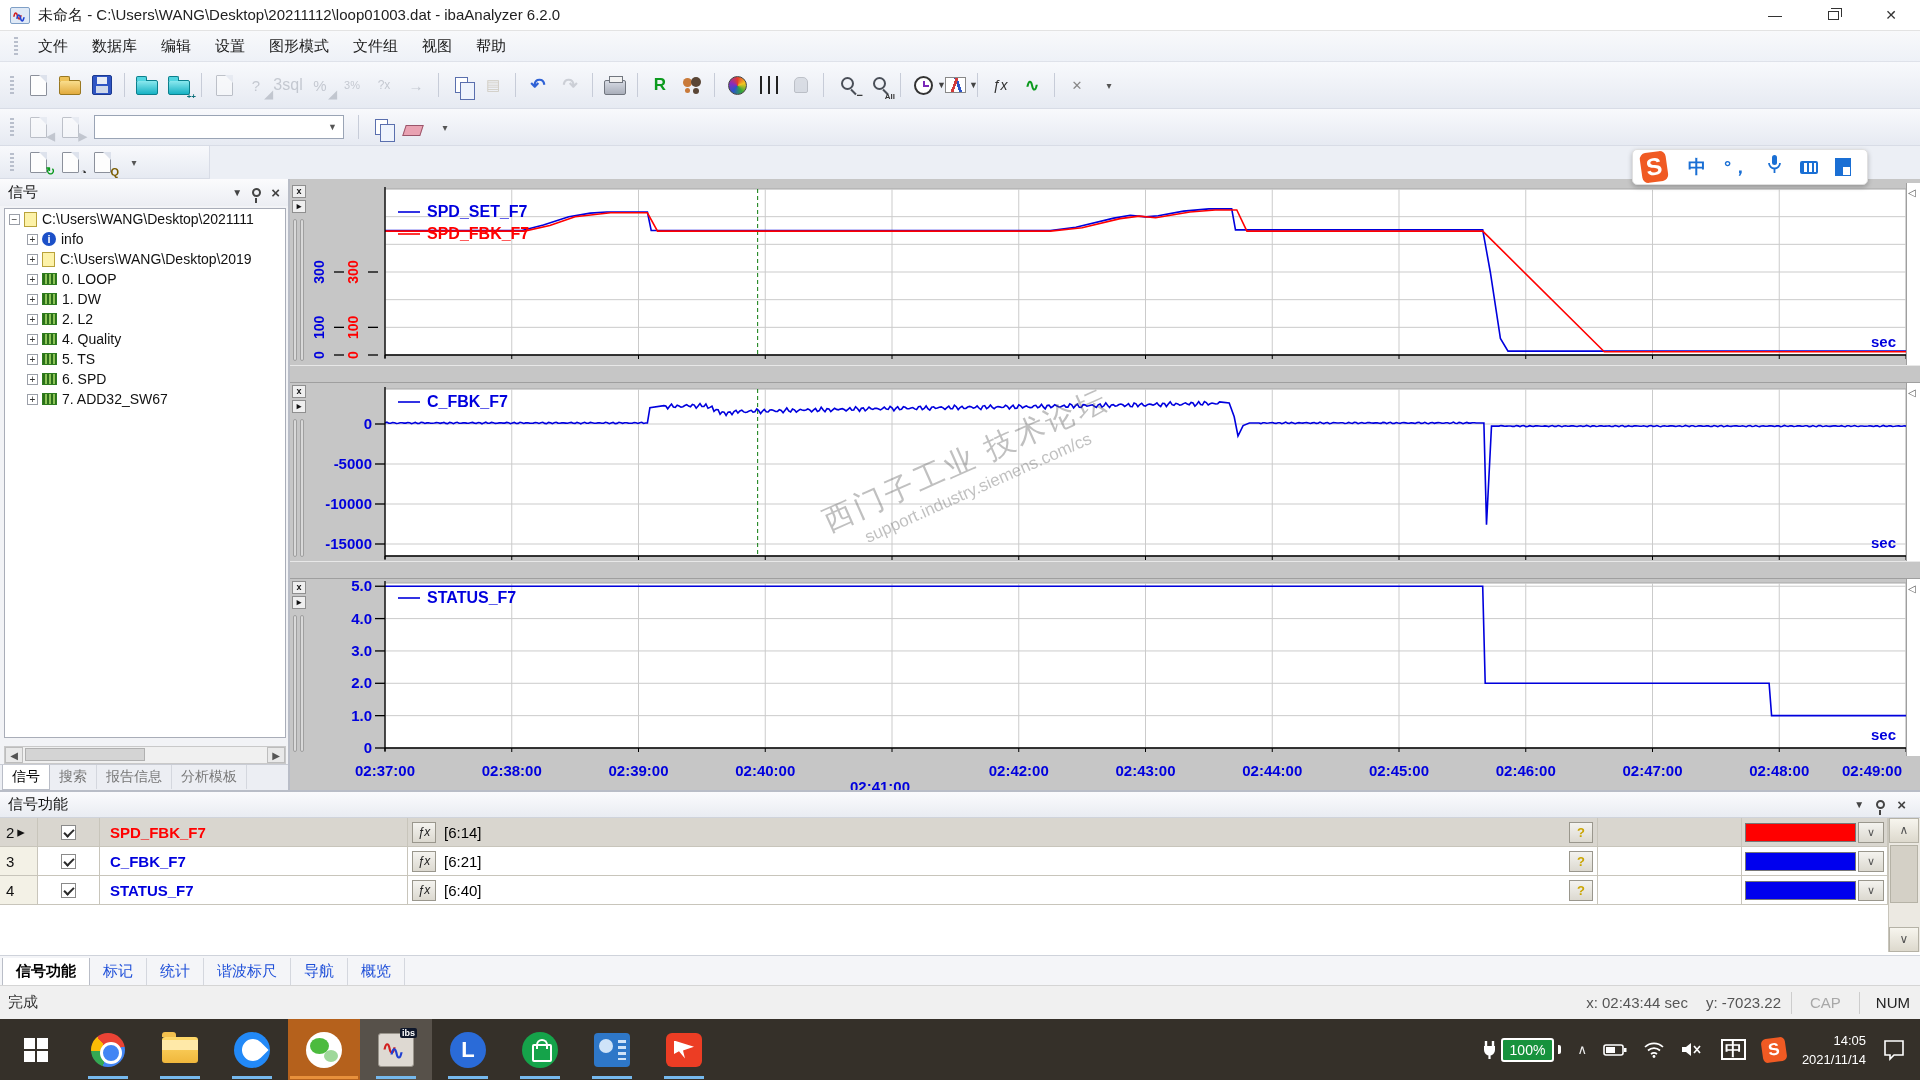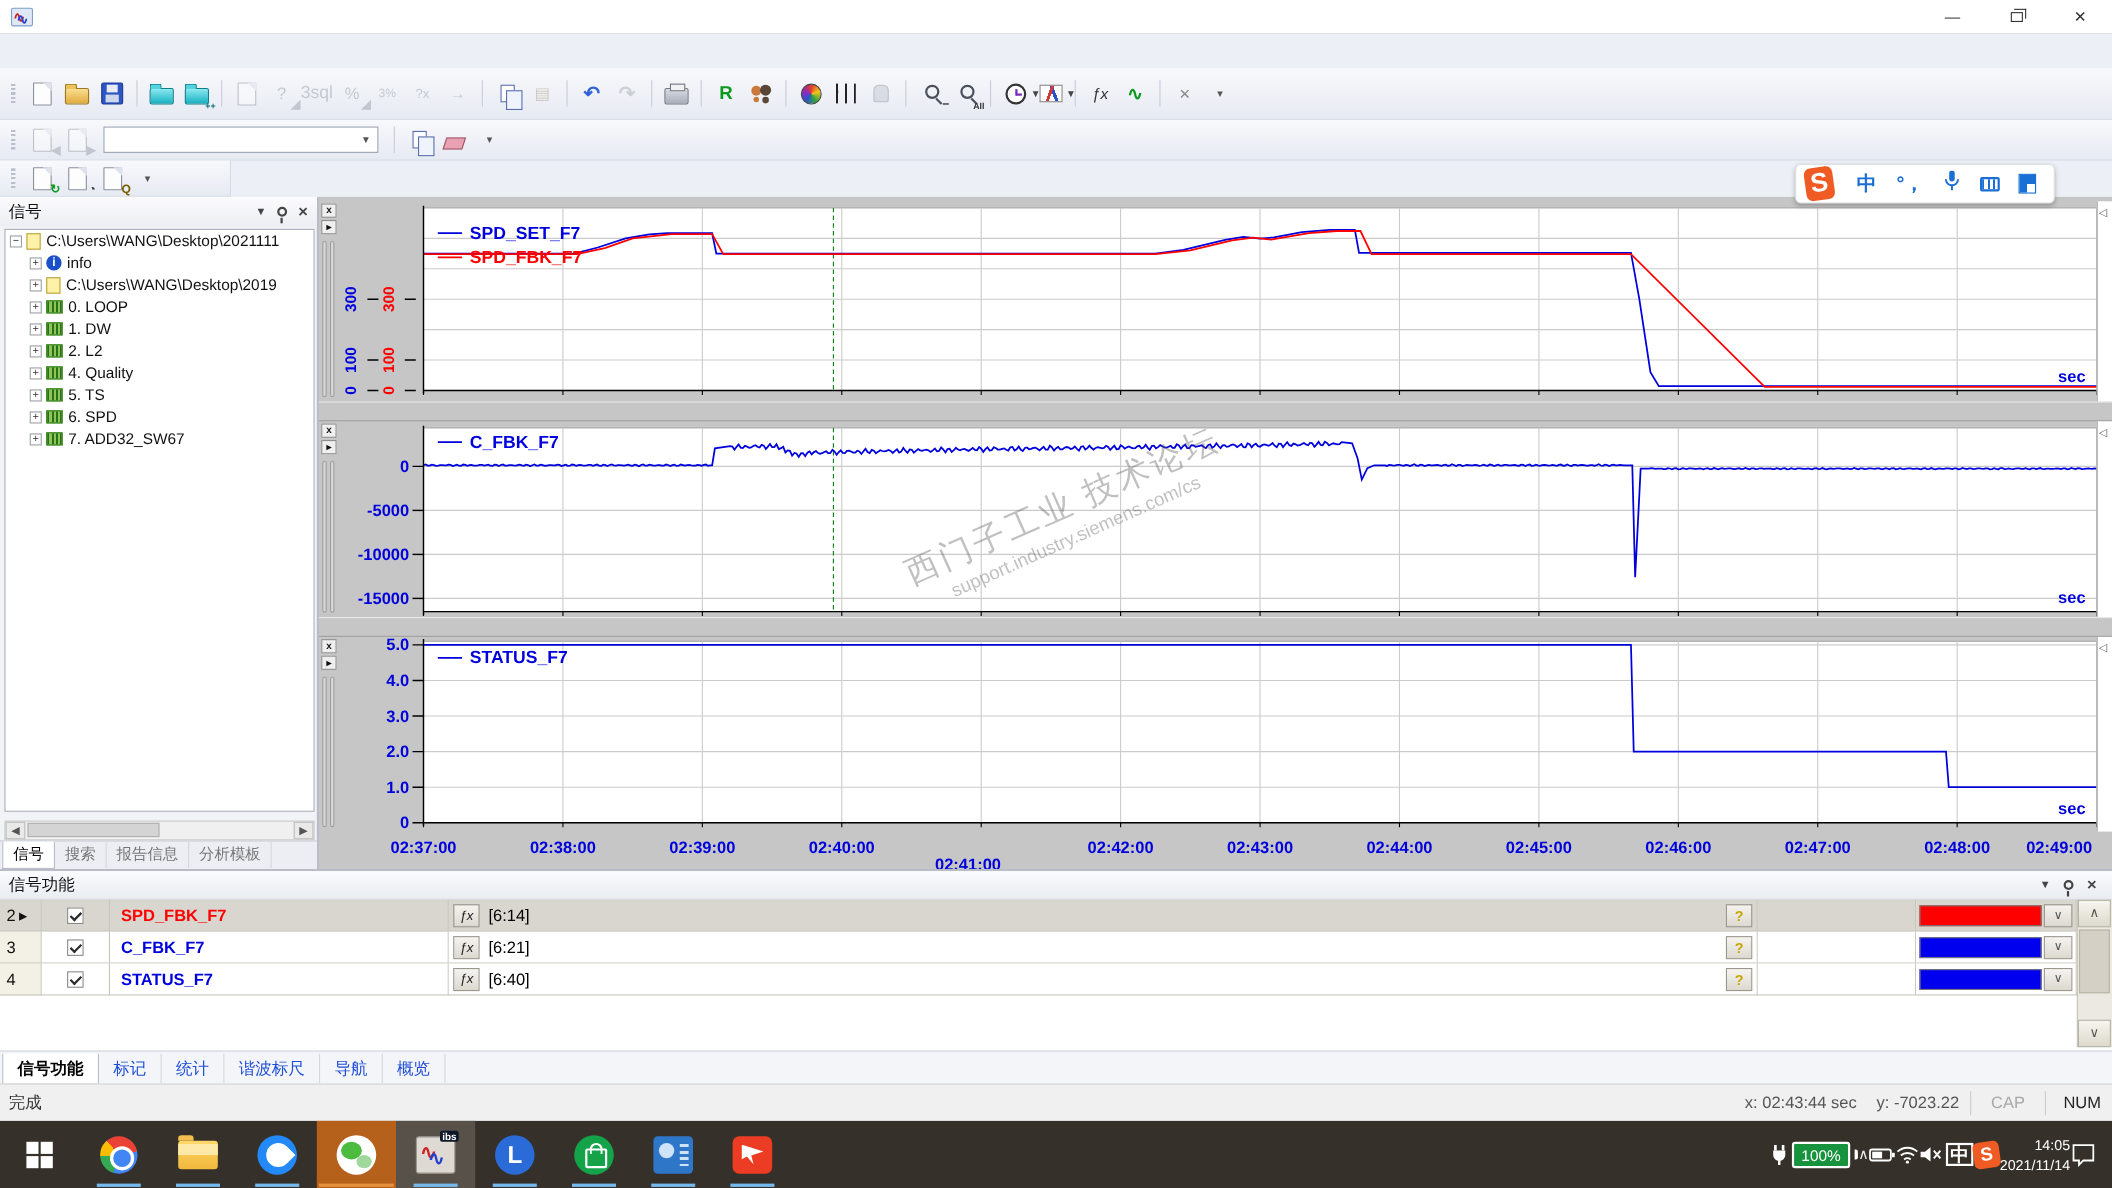--- a/index.html
+++ b/index.html
@@ -180,49 +180,61 @@
   .ap-iba .tag{position:absolute;right:-4px;top:-6px;background:#0f172a;color:#fff;font-size:9px;padding:0 2px;border-radius:2px;}
   .ap-l{width:36px;height:36px;border-radius:50%;background:#2a6bd8;color:#fff;font-size:22px;font-weight:bold;display:flex;align-items:center;justify-content:center;}
   .ap-store{width:36px;height:36px;border-radius:50%;background:#15a34a;position:relative;}
   .ap-store::after{content:"";position:absolute;left:10px;top:12px;width:16px;height:14px;border:2px solid #fff;border-radius:2px;}
   .ap-store::before{content:"";position:absolute;left:14px;top:7px;width:8px;height:8px;border:2px solid #fff;border-bottom:none;border-radius:6px 6px 0 0;}
   .ap-ppt{width:36px;height:34px;background:#2e77c8;border-radius:4px;position:relative;}
   .ap-ppt::after{content:"";position:absolute;left:5px;top:6px;width:14px;height:14px;border-radius:50%;background:#cfe3f8;}
   .ap-ppt::before{content:"";position:absolute;right:4px;top:7px;width:8px;height:20px;background:repeating-linear-gradient(#cfe3f8 0 3px,transparent 3px 6px);}
   .ap-mail{width:36px;height:34px;background:#ec3d24;border-radius:6px;position:relative;overflow:hidden;}
   .ap-mail::after{content:"";position:absolute;left:8px;top:8px;width:20px;height:18px;background:#fff;clip-path:polygon(0 0,100% 35%,45% 55%,55% 100%,25% 60%,0 75%);}
-  .tray{margin-left:auto;display:flex;align-items:center;color:#fff;gap:0;padding-right:12px;}
+  .tray{margin-left:auto;display:flex;align-items:center;color:#fff;gap:16px;padding-right:12px;}
   .batt-group{display:flex;align-items:center;gap:4px;}
   .batt-pill{border:2px solid #fff;background:#17923d;border-radius:3px;padding:2px 7px;font-size:14px;color:#fff;}
   .batt-nub{width:3px;height:9px;background:#fff;border-radius:0 2px 2px 0;}
   .tray-chev{font-size:13px;color:#eee;}
   .tray-cn{font-size:17px;font-weight:bold;border:2px solid #fff;padding:0 2px;line-height:17px;}
   .tray-sogou{width:24px;height:24px;background:#f05a23;border-radius:5px;color:#fff;font-weight:bold;font-size:17px;display:flex;align-items:center;justify-content:center;transform:rotate(-8deg);}
   .tray-clock{text-align:right;font-size:13px;line-height:19px;}
   .tray svg{display:block;}
 </style>
 </head>
 <body>
 
 <div id="screen">
 
   <div class="titlebar">
     <div class="app-icon">
         <span class="w1">∿</span>
         <span class="w2">∿</span>
       </div>
+    <div class="title-text">未命名 - C:\Users\WANG\Desktop\20211112\loop01003.dat - ibaAnalyzer 6.2.0</div>
     <div class="win-controls">
       <div class="win-btn">—</div>
       <div class="win-btn">
           <span class="restore-glyph"></span>
         </div>
       <div class="win-btn">✕</div>
     </div>
   </div>
 
+  <div class="menubar">
+      <span class="grip"></span>
+      <span class="menu-item">文件</span>
+      <span class="menu-item">数据库</span>
+      <span class="menu-item">编辑</span>
+      <span class="menu-item">设置</span>
+      <span class="menu-item">图形模式</span>
+      <span class="menu-item">文件组</span>
+      <span class="menu-item">视图</span>
+      <span class="menu-item">帮助</span>
+    </div>
 
   <div class="toolbar" id="toolbar1">
       <span class="grip"></span>
       <span class="tbi">
         <span class="ic-page"></span>
       </span>
       <span class="tbi">
         <span class="ic-folder"></span>
       </span>
       <span class="tbi">

